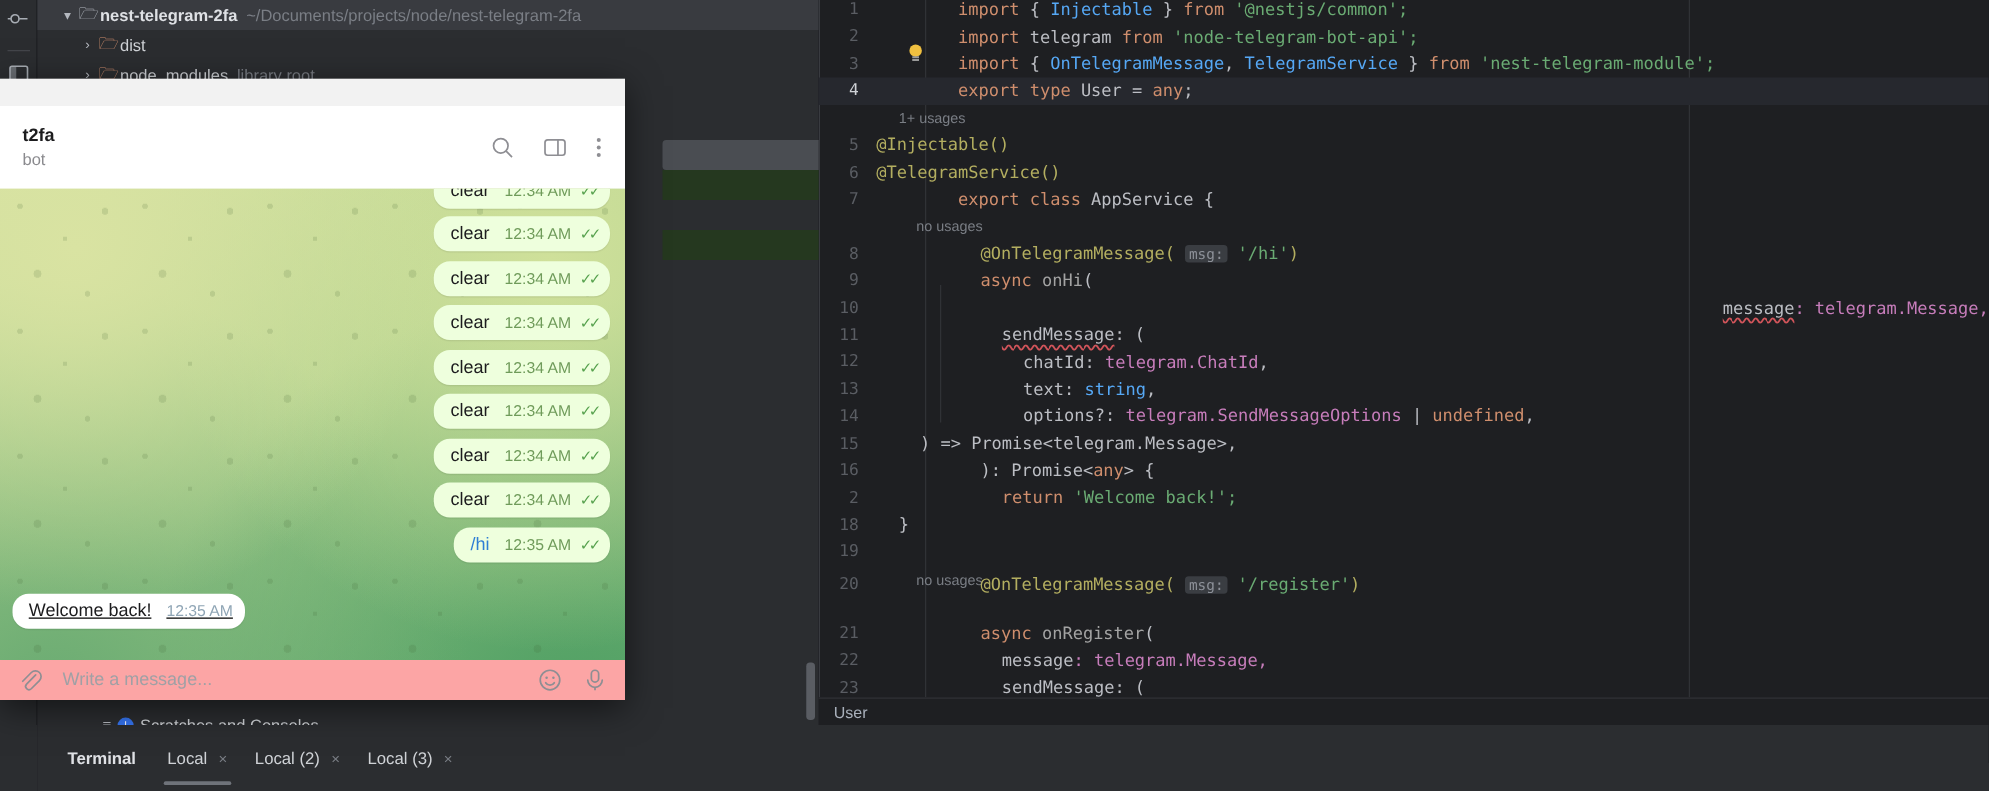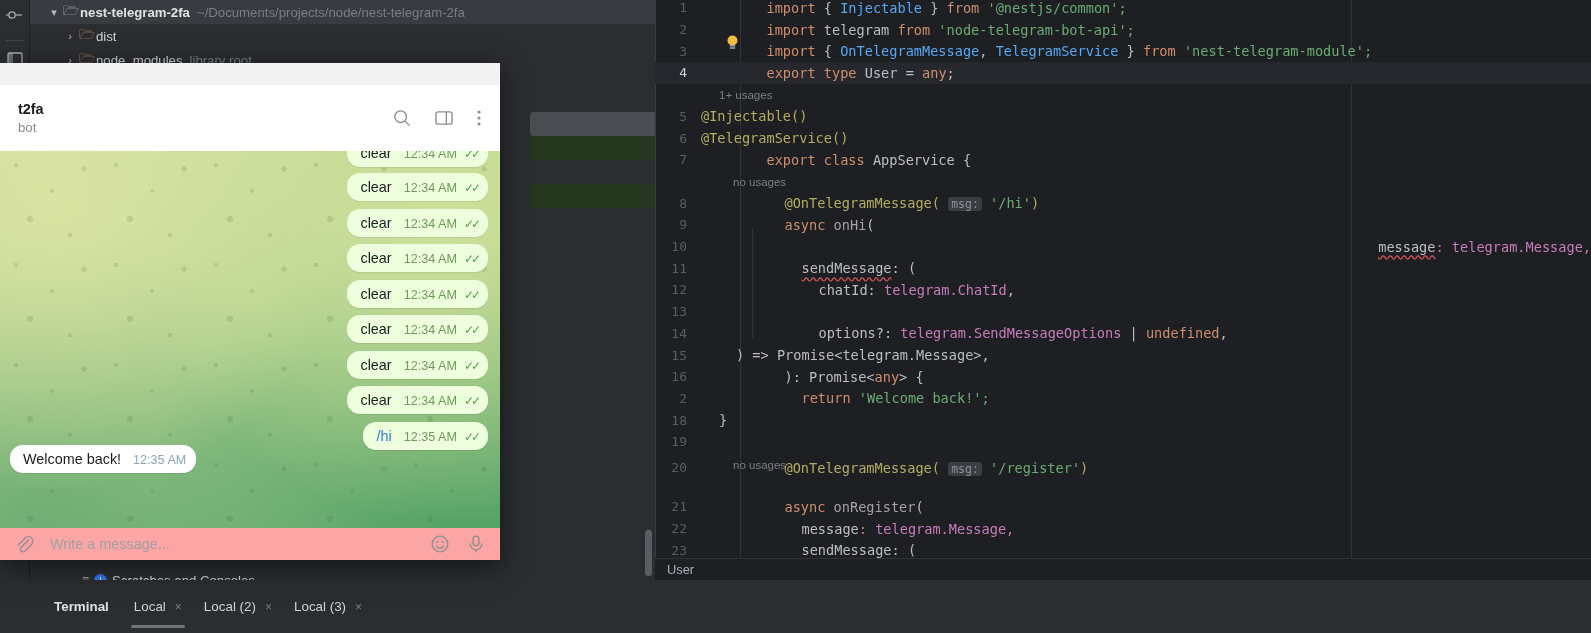--- a/index.html
+++ b/index.html
@@ -397,20 +397,23 @@
 
     <div class="code-line" style="top:279.1px;">
       <span class="ln">12</span>
       <span class="code-text" style="padding-left:52px;">
         <span class="t-field">chatId</span><span class="t-plain">: </span><span class="t-type">telegram.ChatId</span><span class="t-plain">,</span>
       </span>
     </div>
 
     <div class="code-line" style="top:300.8px;">
       <span class="ln">13</span>
+      <span class="code-text" style="padding-left:52px;">
+        <span class="t-field">text</span><span class="t-plain">: </span><span class="t-cls">string</span><span class="t-plain">,</span>
+      </span>
     </div>
 
     <div class="code-line" style="top:322.5px;">
       <span class="ln">14</span>
       <span class="code-text" style="padding-left:52px;">
         <span class="t-field">options?</span><span class="t-plain">: </span><span class="t-type">telegram.SendMessageOptions</span><span class="t-plain"> | </span><span class="t-undef">undefined</span><span class="t-plain">,</span>
       </span>
     </div>
 
     <div class="code-line" style="top:344.2px;">
@@ -625,21 +628,21 @@
       <div class="bubble-row" style="top:270.5px;">
         <div class="bubble">
           <span class="bubble-text cmd">/hi</span>
           <span class="bubble-meta">
             <span>12:35 AM</span>
             <span class="ticks">✓✓</span>
           </span>
         </div>
       </div>
 
-      <div class="bubble-row" style="top:294px; left:10px; right:auto; justify-content:flex-start;">
+      <div class="bubble-row" style="top:324px; left:10px; right:auto; justify-content:flex-start;text-decoration:underline;">
         <div class="bubble incoming">
           <span class="bubble-text">Welcome back!</span>
           <span class="bubble-meta">
             <span>12:35 AM</span>
           </span>
         </div>
       </div>
     </div>
 
     <div class="tg-composer">

